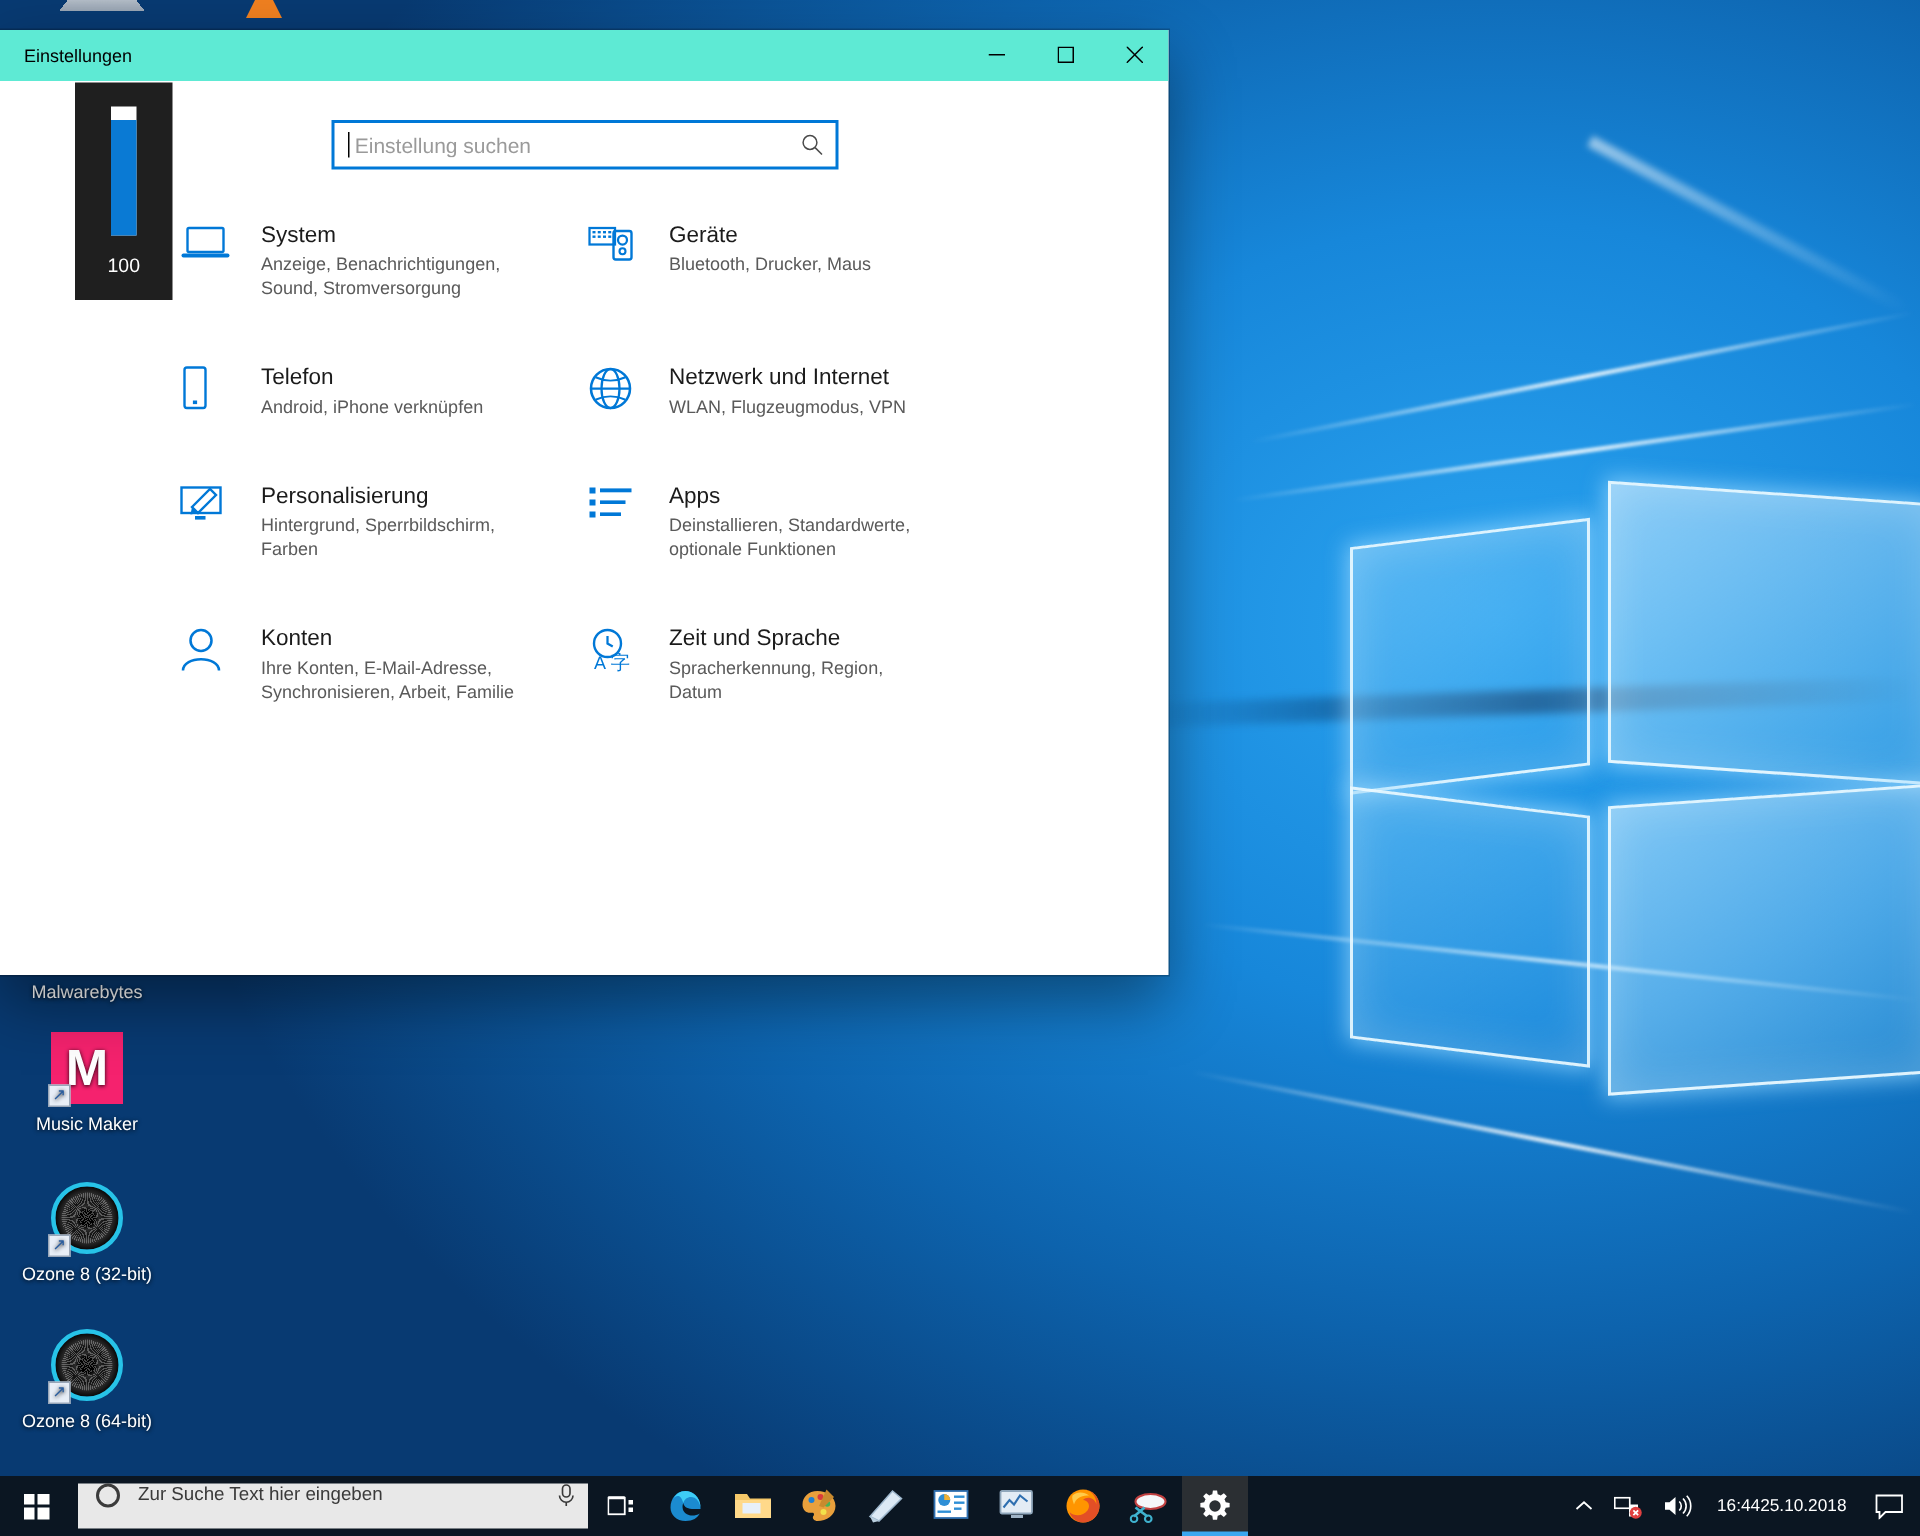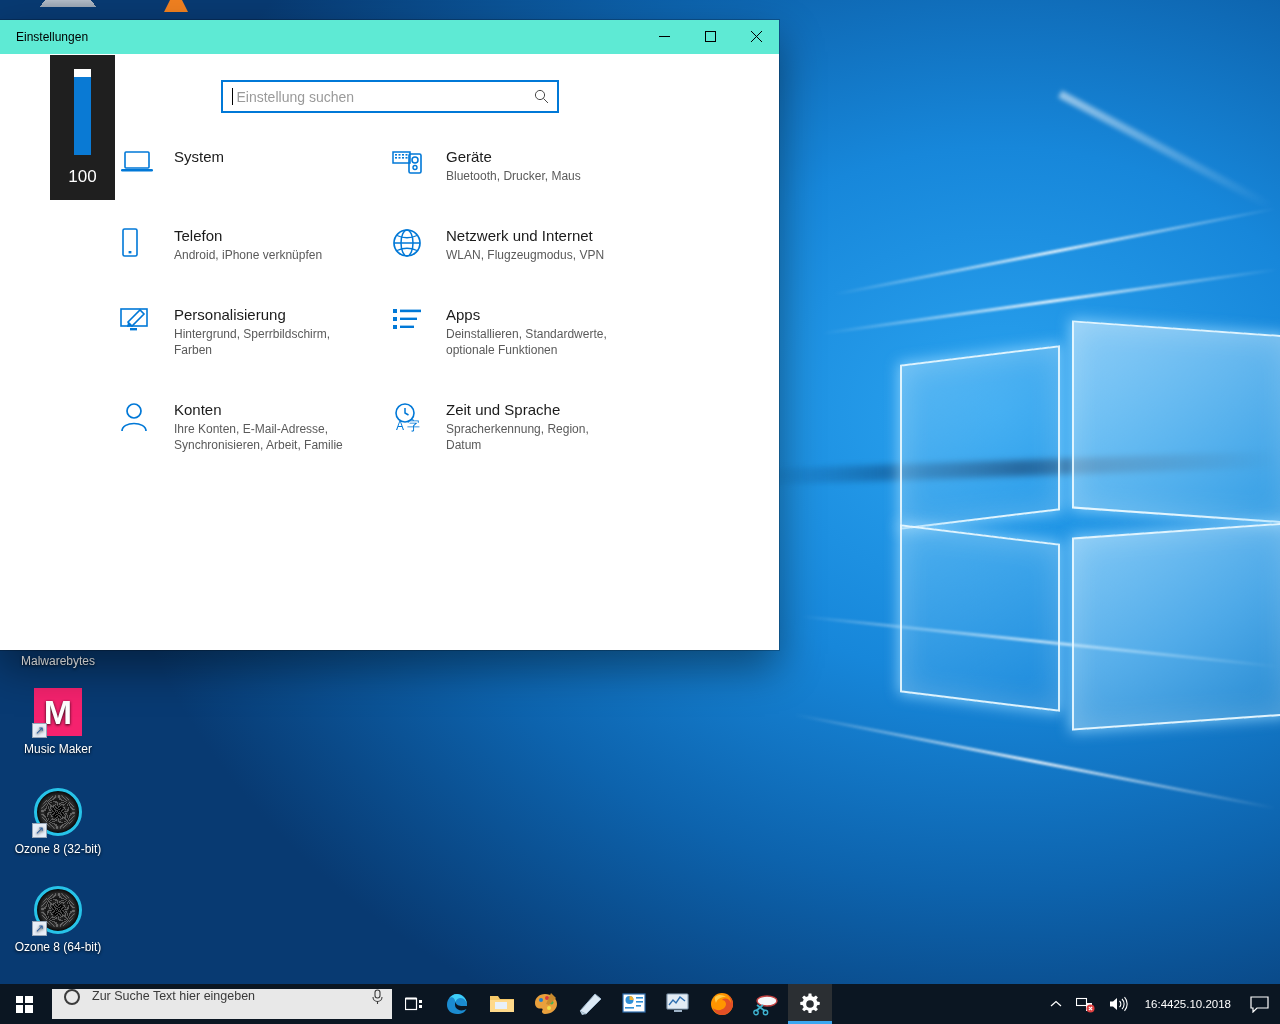--- a/index.html
+++ b/index.html
@@ -137,21 +137,21 @@
   #volume-osd {
     position:absolute; left:50px; top:55px; width:65px; height:145px;
     background:#1f1f1f; display:flex; flex-direction:column;
     align-items:center; justify-content:center;
   }
   #vol-track {
     width:17px; height:86px; background:#fff; position:relative;
     display:flex; flex-direction:column; justify-content:flex-end;
   }
   #vol-fill { width:100%; height:77px; background:#0a7ad4; }
-  #vol-value { color:#fff; font-size:17px; margin-top:12px; }
+  #vol-value { color:#fff; font-size:13px; margin-top:12px; }
 
   
   #taskbar {
     position:absolute; left:0; bottom:0; width:1280px; height:40px;
     background:#0b1622; display:flex; align-items:center;
   }
   #start-button {
     width:48px; height:40px; display:flex; align-items:center; justify-content:center;
   }
   .start-grid { width:17px; height:17px; display:grid;
@@ -283,20 +283,21 @@
 
     <div class="tile">
       <div class="tile-icon">
         <svg width="34" height="28" viewBox="0 0 34 28">
           <rect x="5" y="3" width="24" height="16" rx="1" fill="none" stroke="currentColor" stroke-width="1.6"></rect>
           <rect x="1" y="20" width="32" height="2.6" rx="1.3" fill="currentColor"></rect>
         </svg>
       </div>
       <div class="tile-text">
         <div class="tile-title">System</div>
+        <div class="tile-sub">Anzeige, Benachrichtigungen, Sound, Stromversorgung</div>
       </div>
     </div>
 
     <div class="tile">
       <div class="tile-icon">
         <svg width="32" height="28" viewBox="0 0 32 28">
           <rect x="1" y="3" width="17" height="11" fill="none" stroke="currentColor" stroke-width="1.5"></rect>
           <g fill="currentColor">
             <rect x="3" y="5" width="2" height="1.6"></rect>
               <rect x="6.5" y="5" width="2" height="1.6"></rect>

